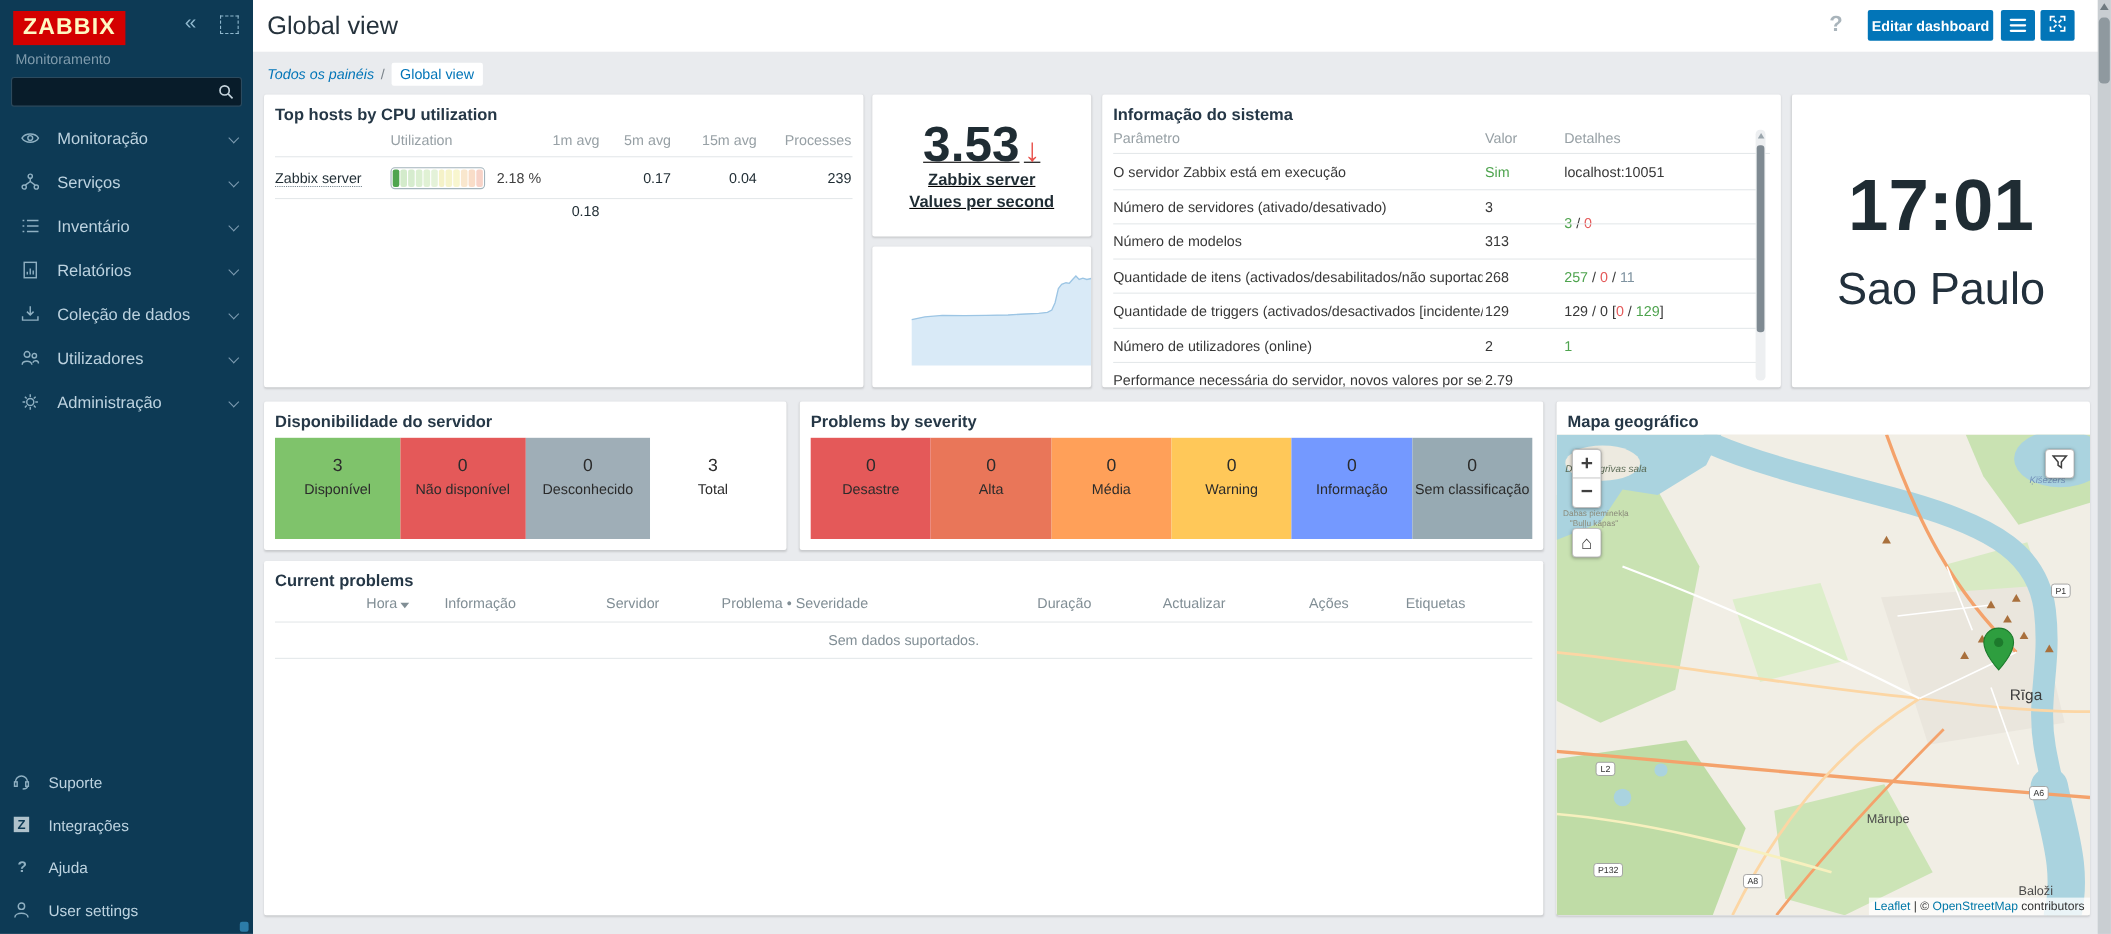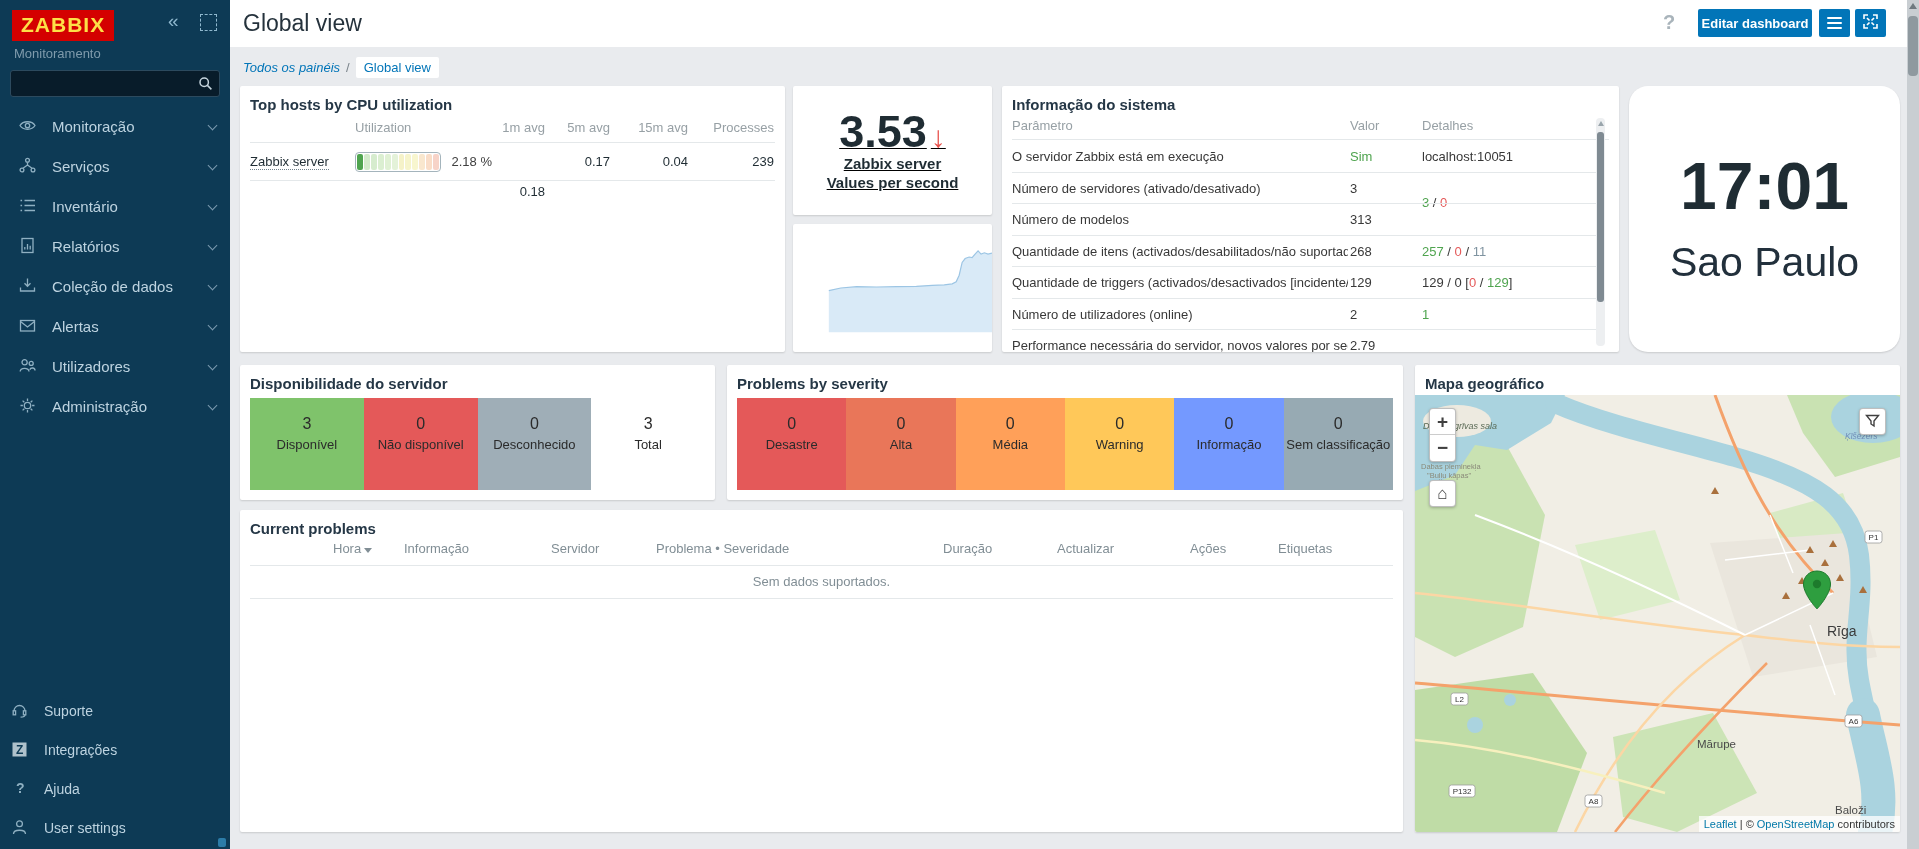--- a/index.html
+++ b/index.html
@@ -1,21 +1,21 @@
 <!DOCTYPE html>
 <html><head>
 <meta charset="utf-8">
 <style>
   * { box-sizing: border-box; margin: 0; padding: 0; }
   html,body { width:1919px; height:849px; font-family:"Liberation Sans", sans-serif; background:#E9EBEE; overflow:hidden; }
   .stage { position:relative; width:1919px; height:849px; }
 
   
   .sidebar { position:absolute; left:0; top:0; width:230px; height:849px; background:#0D3A55; z-index:5; }
-  .logo-box { position:absolute; left:12px; top:10px; background:#D40000; color:#fde047; font-weight:700; font-size:21px; letter-spacing:1px; padding:3px 9px 4px; }
+  .logo-box { position:absolute; left:12px; top:10px; background:#D40000; color:#fef9c3; font-weight:700; font-size:21px; letter-spacing:1px; padding:3px 9px 4px; }
   .side-collapse { position:absolute; left:168px; top:10px; color:#8FB8CE; font-size:19px; cursor:pointer; }
   .side-hide { position:absolute; left:200px; top:14px; width:17px; height:17px; border:1px dashed #8FB8CE; cursor:pointer; }
   .subtitle { position:absolute; left:14px; top:46px; color:#7F9BAC; font-size:13px; }
   .search-box { position:absolute; left:10px; top:70px; width:210px; height:27px; background:#081C2A; border:1px solid #2C4A5E; border-radius:3px; }
   .search-box svg { position:absolute; right:6px; top:5px; }
   .side-menu { position:absolute; left:0; top:106px; width:230px; }
   .side-item { position:relative; height:40px; display:flex; align-items:center; padding-left:19px; color:#BDD3E0; font-size:15px; cursor:pointer; }
   .side-item .mi { width:18px; height:18px; margin-right:15px; color:#8FB0C2; flex:0 0 18px; }
   .side-item.selected { background:#092C42; color:#FFFFFF; }
   .side-item.selected .mi { color:#E3EEF5; }
@@ -147,28 +147,20 @@
             </svg></span>
           <span>Relatórios</span>
           <span class="chev"></span>
         </div>
         <div class="side-item">
           <span class="mi"><svg width="17" height="17" viewBox="0 0 17 17" fill="none" stroke="currentColor" stroke-width="1.3">
               <path d="M8.5,1.5 V8.8 M5.5,6.3 L8.5,9.3 L11.5,6.3"></path>
               <path d="M1.5,10.5 V14 H15.5 V10.5"></path>
             </svg></span>
           <span>Coleção de dados</span>
-          <span class="chev"></span>
-        </div>
-        <div class="side-item">
-          <span class="mi"><svg width="17" height="17" viewBox="0 0 17 17" fill="none" stroke="currentColor" stroke-width="1.3">
-              <rect x="1.5" y="3.5" width="14" height="10.5"></rect>
-              <path d="M1.5,4.5 L8.5,10 L15.5,4.5"></path>
-            </svg></span>
-          <span>Alertas</span>
           <span class="chev"></span>
         </div>
         <div class="side-item">
           <span class="mi"><svg width="17" height="17" viewBox="0 0 17 17" fill="none" stroke="currentColor" stroke-width="1.3">
               <circle cx="5.6" cy="5.2" r="2.6"></circle>
               <path d="M1.2,14.5 c0,-4.2 8.8,-4.2 8.8,0"></path>
               <circle cx="12.2" cy="6.4" r="2"></circle>
               <path d="M10.8,12.8 c0.8,-2.6 5.2,-2.4 5.2,0.6"></path>
             </svg></span>
           <span>Utilizadores</span>
@@ -330,21 +322,21 @@
           <span class="si-cell" style="left: 10px; top: 252px; max-width: 336px; overflow: hidden;">Performance necessária do servidor, novos valores por segundo</span>
           <span class="si-cell" style="left: 348px; top: 252px; color: rgb(56, 56, 56);">2.79</span>
           <span class="si-cell" style="left: 420px; top: 252px;"></span>
         </div>
       <div class="si-scroll">
           <div class="arr"></div>
           <div class="thumb"></div>
         </div>
     </div>
 
-    <div class="widget clock" style="left:1399px; top:86px; width:271px; height:266px;border-radius:19px;">
+    <div class="widget clock" style="left:1399px; top:86px; width:271px; height:266px;">
       <div class="clock-time">17:01</div>
       <div class="clock-city">Sao Paulo</div>
     </div>
 
     <div class="widget" style="left:10px; top:365px; width:475px; height:135px;">
       <div class="w-title">Disponibilidade do servidor</div>
       <div class="boxes" id="avail-boxes">
           <div class="sbox" style="background: rgb(127, 195, 107);">
             <div class="v">3</div>
             <div class="l">Disponível</div>

